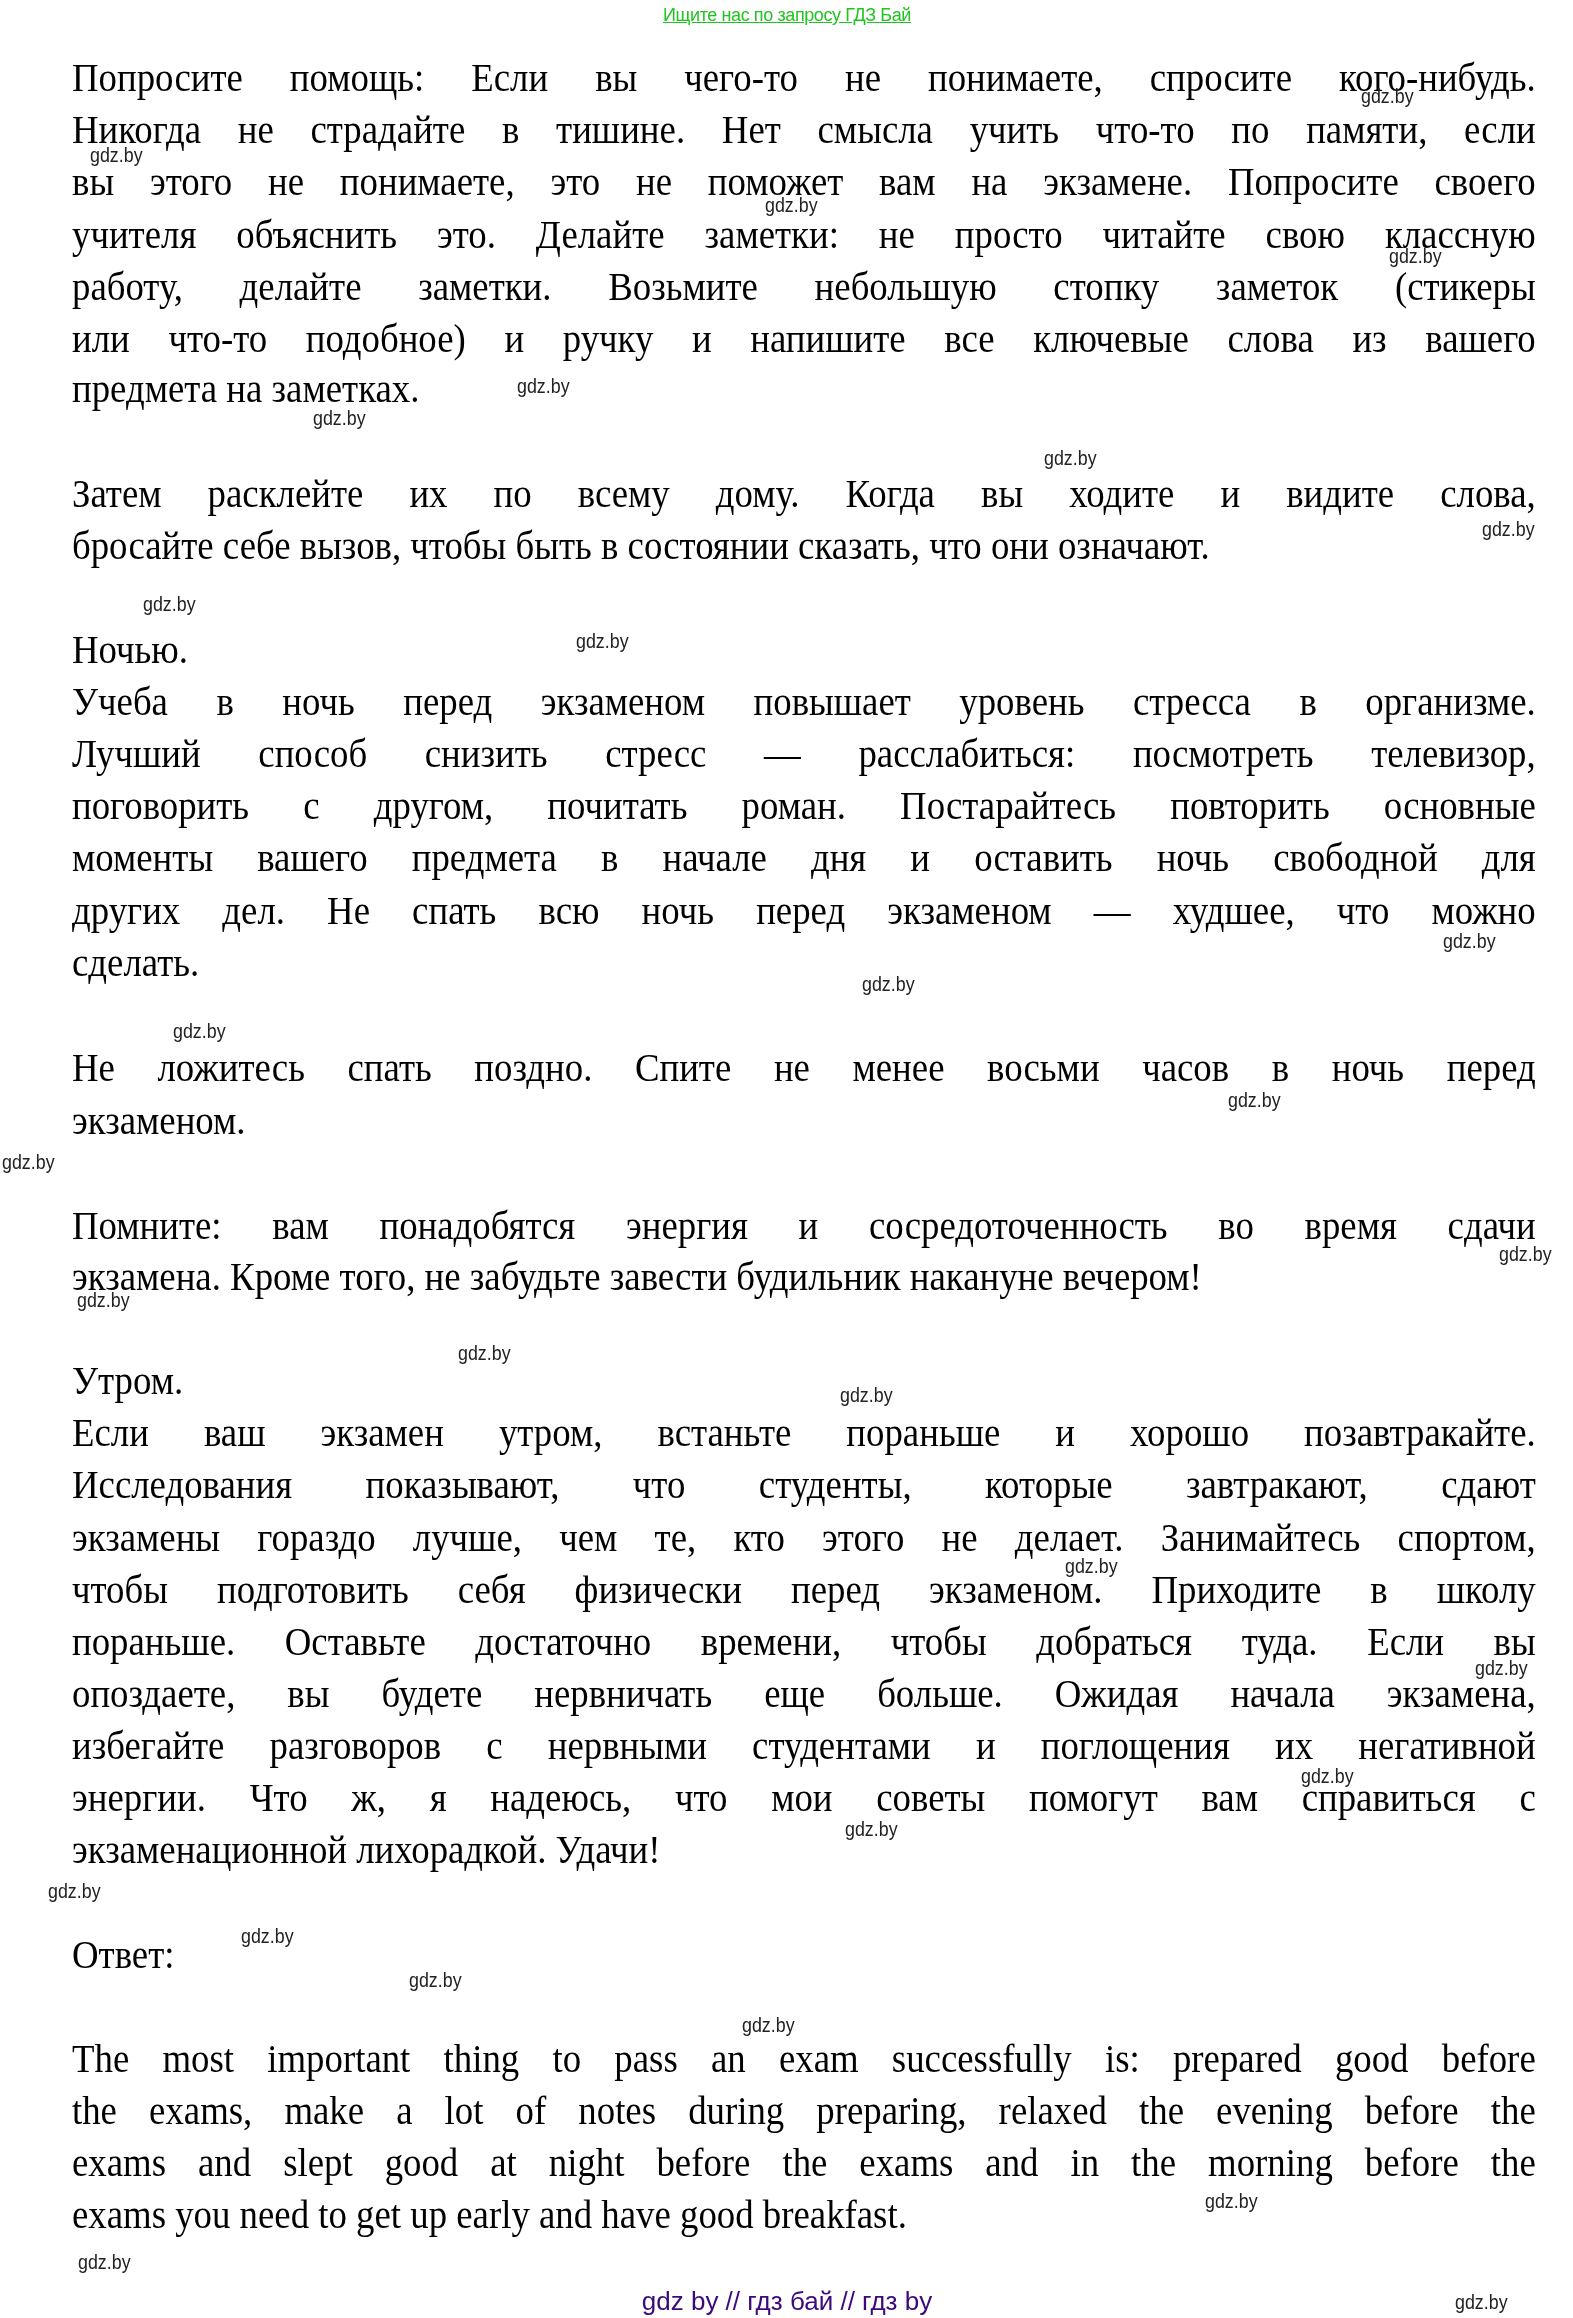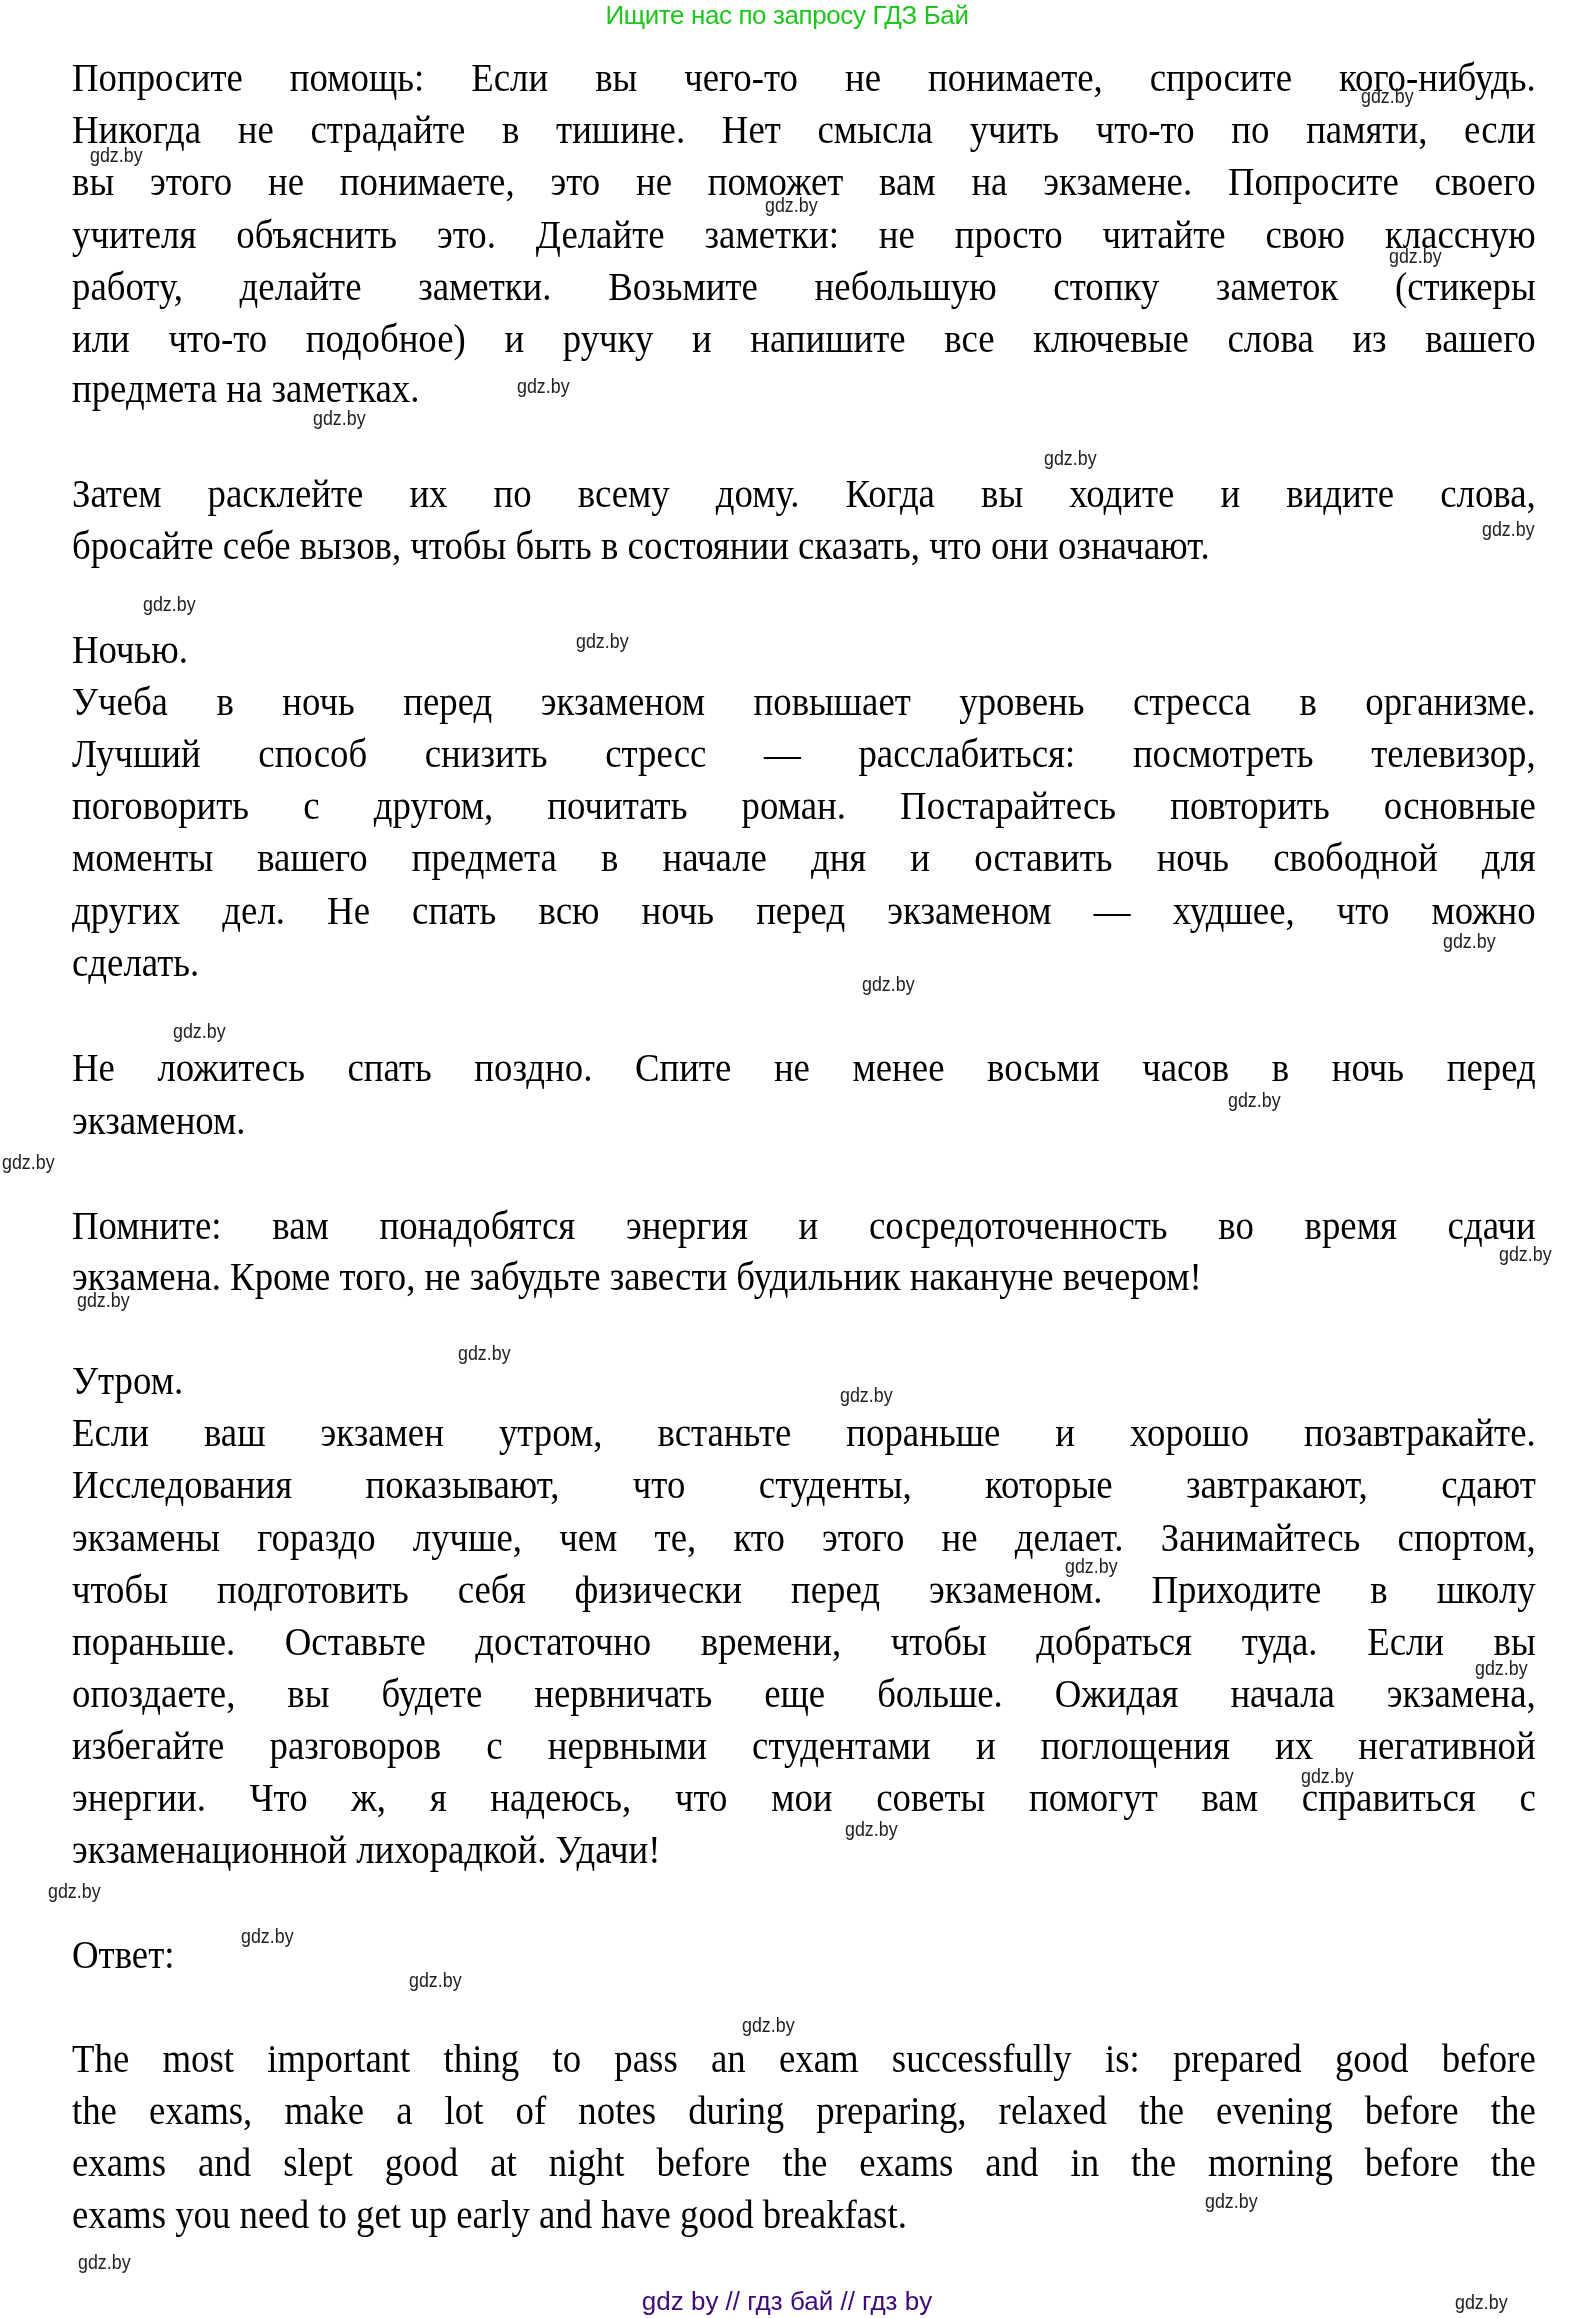--- a/index.html
+++ b/index.html
@@ -1,20 +1,20 @@
 <!DOCTYPE html>
 <html style="font-size:12.3px"><head>
 <meta charset="utf-8">
 <style>
   html, body { margin: 0; padding: 0; background: #ffffff; }
   body { width: 1574px; height: 2319px; position: relative; overflow: hidden; }
   .header {
     position: absolute; top: 0; left: 0; width: 1574px; text-align: center;
-    font-family: "Liberation Sans", sans-serif; font-size: 26px; color: #1ec51e;
-    line-height: 31px; letter-spacing: -0.4px;
+    font-family: "Liberation Sans", sans-serif; font-size: 18px; color: #1ec51e;
+    line-height: 31px; letter-spacing: -0.4px; text-decoration: underline;
   }
   .footer {
     position: absolute; top: 2309px; left: 0; width: 1574px; text-align: center;
     font-family: "Liberation Sans", sans-serif; font-size: 26px; color: #3d0a7a;
     line-height: 31px; transform: translateY(-23px);
   }
   .line {
     position: absolute; left: 72px; width: 1464px;
     font-family: "Liberation Serif", serif; font-size: 40px; line-height: 46px;
     color: #000; white-space: nowrap; text-align: justify; text-align-last: justify;

